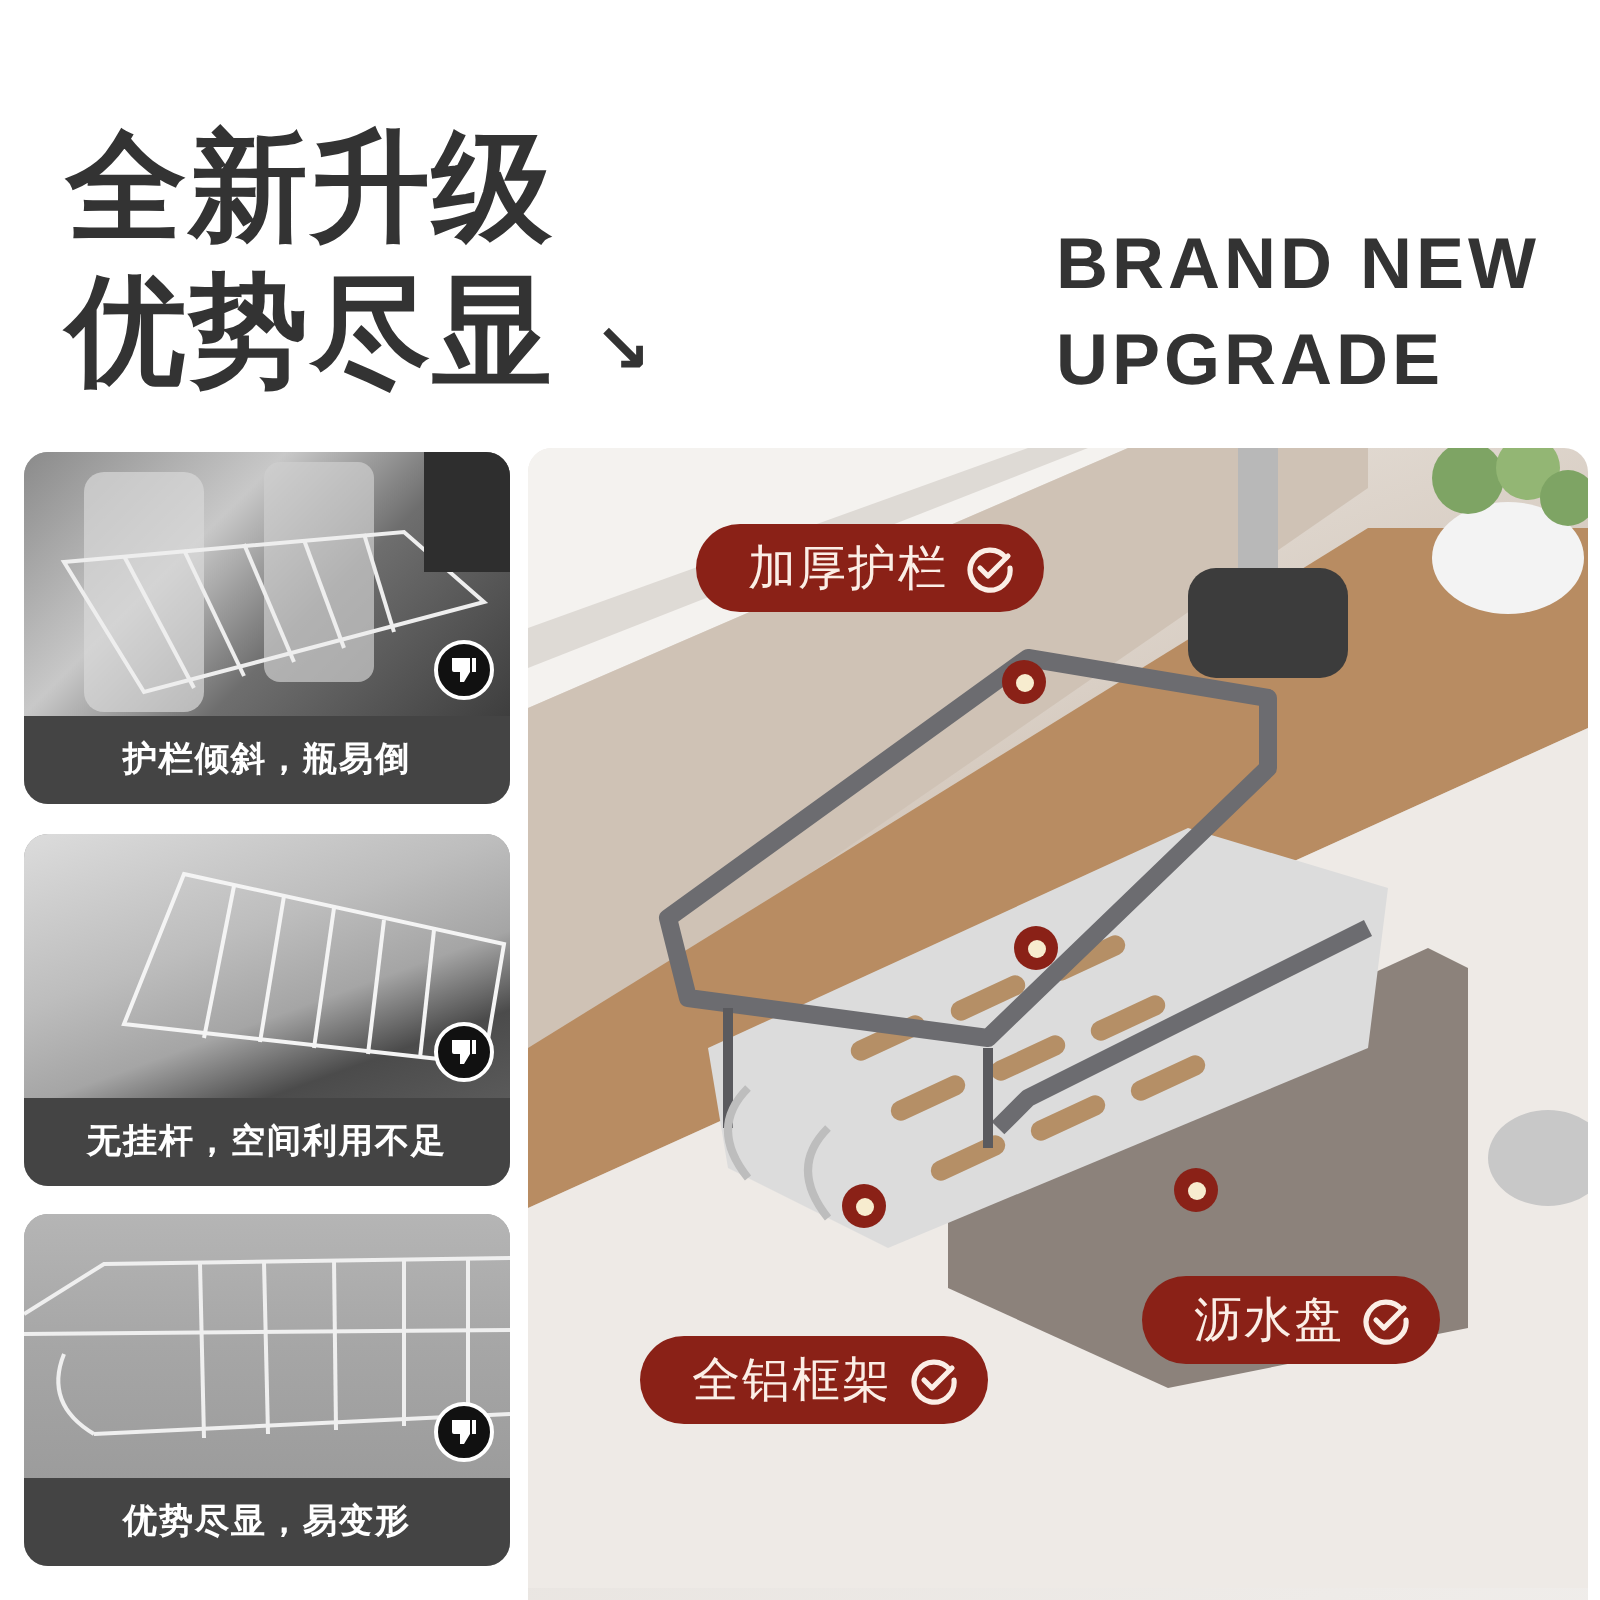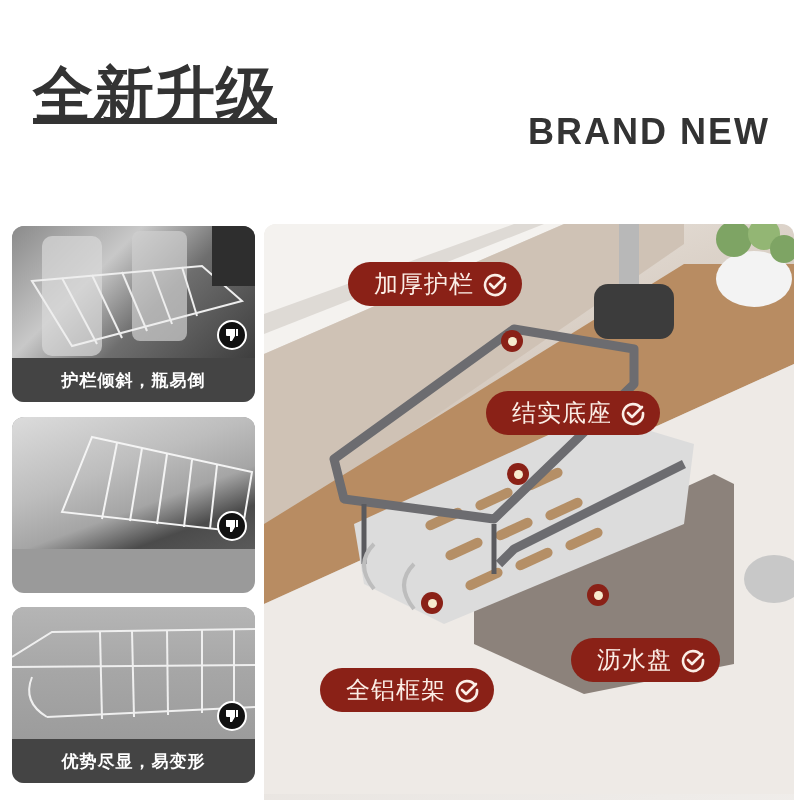--- a/index.html
+++ b/index.html
@@ -1,20 +1,20 @@
 <!DOCTYPE html>
 <html><head>
 <meta charset="utf-8">
 <style>
   * { margin: 0; padding: 0; box-sizing: border-box; }
   html, body { width: 800px; height: 800px; background: #ffffff; overflow: hidden; }
   body { position: relative; font-family: "DejaVu Sans", "Liberation Sans", sans-serif; color: #333333; }
 
   .headline { position: absolute; left: 33px; top: 58px; font-weight: bold; font-size: 60px; line-height: 72px; color: #333333; letter-spacing: 1px; }
-  .headline .line { display: block; white-space: nowrap; text-decoration: underline; }
+  .headline .line { display: block; white-space: nowrap; }
   .arrow { display: inline-block; font-size: 34px; margin-left: 20px; vertical-align: 0px; font-weight: bold; }
 
   .eng { position: absolute; right: 30px; top: 108px; font-family: "Liberation Sans", "DejaVu Sans", sans-serif; font-weight: bold; font-size: 36px; line-height: 48px; color: #333333; letter-spacing: 2px; }
   .eng .line { display: block; }
 
   
   .card { position: absolute; left: 12px; width: 243px; height: 176px; border-radius: 12px; overflow: hidden; background: #9a9a9a; }
   .card .photo { position: absolute; inset: 0 0 44px 0; }
   .card .cap { position: absolute; left: 0; right: 0; bottom: 0; height: 44px; background: #444444; color: #ffffff; font-size: 17px; line-height: 44px; text-align: center; letter-spacing: 1px; font-weight: bold; }
   .thumb { position: absolute; right: 8px; bottom: 52px; width: 30px; height: 30px; border-radius: 50%; background: #111111; border: 2px solid #ffffff; display: flex; align-items: center; justify-content: center; }
@@ -36,24 +36,26 @@
   .tag { position: absolute; height: 44px; border-radius: 22px; background: #8a2117; color: #fbeee6; font-size: 24px; line-height: 44px; padding: 0 14px 0 26px; white-space: nowrap; display: flex; align-items: center; gap: 8px; letter-spacing: 1px; }
   .tag .chk { width: 26px; height: 26px; }
   .dot { position: absolute; width: 22px; height: 22px; border-radius: 50%; background: #8a2117; display: flex; align-items: center; justify-content: center; }
   .dot::after { content: ""; width: 9px; height: 9px; border-radius: 50%; background: #f7eccf; }
 </style>
 </head>
 <body>
 
 <div class="headline">
   <span class="line">全新升级</span>
+  <span class="line"><span>优势尽显</span><span class="arrow">↘</span></span>
 </div>
 
 <div class="eng">
   <span class="line">BRAND NEW</span>
+  <span class="line">UPGRADE</span>
 </div>
 
 <div class="card c1">
   <div class="photo">
     <svg width="243" height="132" viewBox="0 0 243 132">
       <rect x="30" y="10" width="60" height="120" rx="10" fill="#d8d8d8" opacity="0.7"></rect>
       <rect x="120" y="5" width="55" height="110" rx="8" fill="#cfcfcf" opacity="0.7"></rect>
       <g stroke="#eeeeee" stroke-width="2" fill="none">
         <polygon points="20,55 190,40 230,75 60,120"></polygon>
         <line x1="50" y1="52" x2="85" y2="118"></line>
@@ -84,20 +86,21 @@
           <line x1="180" y1="43" x2="172" y2="110"></line>
         <line x1="205" y1="48" x2="198" y2="112"></line>
       </g>
     </svg>
   </div>
   <div class="thumb">
     <svg viewBox="0 0 16 16">
         <path d="M2 2h9v7l-3 5h-2v-5H3a1 1 0 0 1-1-1z M12 2h2v7h-2z" fill="#ffffff"></path>
       </svg>
   </div>
+  <div class="cap">无挂杆，空间利用不足</div>
 </div>
 
 <div class="card c3">
   <div class="photo">
     <svg width="243" height="132" viewBox="0 0 243 132">
       <g stroke="#efefef" stroke-width="2" fill="none">
         <polyline points="0,50 40,25 243,22"></polyline>
         <line x1="0" y1="60" x2="243" y2="58"></line>
         <line x1="35" y1="110" x2="243" y2="100"></line>
         <path d="M20,70 q-10,25 15,40"></path>
@@ -175,27 +178,20 @@
   <div class="dot" style="left:157px; top:368px;"></div>
   <div class="dot" style="left:323px; top:360px;"></div>
 
   <div class="tag" style="left:84px; top:38px;">
     <span>加厚护栏</span>
     <svg class="chk" viewBox="0 0 26 26">
         <path d="M21 8 A10 10 0 1 0 23 13" fill="none" stroke="#fbeee6" stroke-width="2.6" stroke-linecap="round"></path>
         <polyline points="8,13 12,17 22,7" fill="none" stroke="#fbeee6" stroke-width="2.6" stroke-linecap="round" stroke-linejoin="round"></polyline>
       </svg>
   </div>
-  <div class="tag" style="left:222px; top:167px;">
-    <span>结实底座</span>
-    <svg class="chk" viewBox="0 0 26 26">
-        <path d="M21 8 A10 10 0 1 0 23 13" fill="none" stroke="#fbeee6" stroke-width="2.6" stroke-linecap="round"></path>
-        <polyline points="8,13 12,17 22,7" fill="none" stroke="#fbeee6" stroke-width="2.6" stroke-linecap="round" stroke-linejoin="round"></polyline>
-      </svg>
-  </div>
   <div class="tag" style="left:307px; top:414px;">
     <span>沥水盘</span>
     <svg class="chk" viewBox="0 0 26 26">
         <path d="M21 8 A10 10 0 1 0 23 13" fill="none" stroke="#fbeee6" stroke-width="2.6" stroke-linecap="round"></path>
         <polyline points="8,13 12,17 22,7" fill="none" stroke="#fbeee6" stroke-width="2.6" stroke-linecap="round" stroke-linejoin="round"></polyline>
       </svg>
   </div>
   <div class="tag" style="left:56px; top:444px;">
     <span>全铝框架</span>
     <svg class="chk" viewBox="0 0 26 26">

